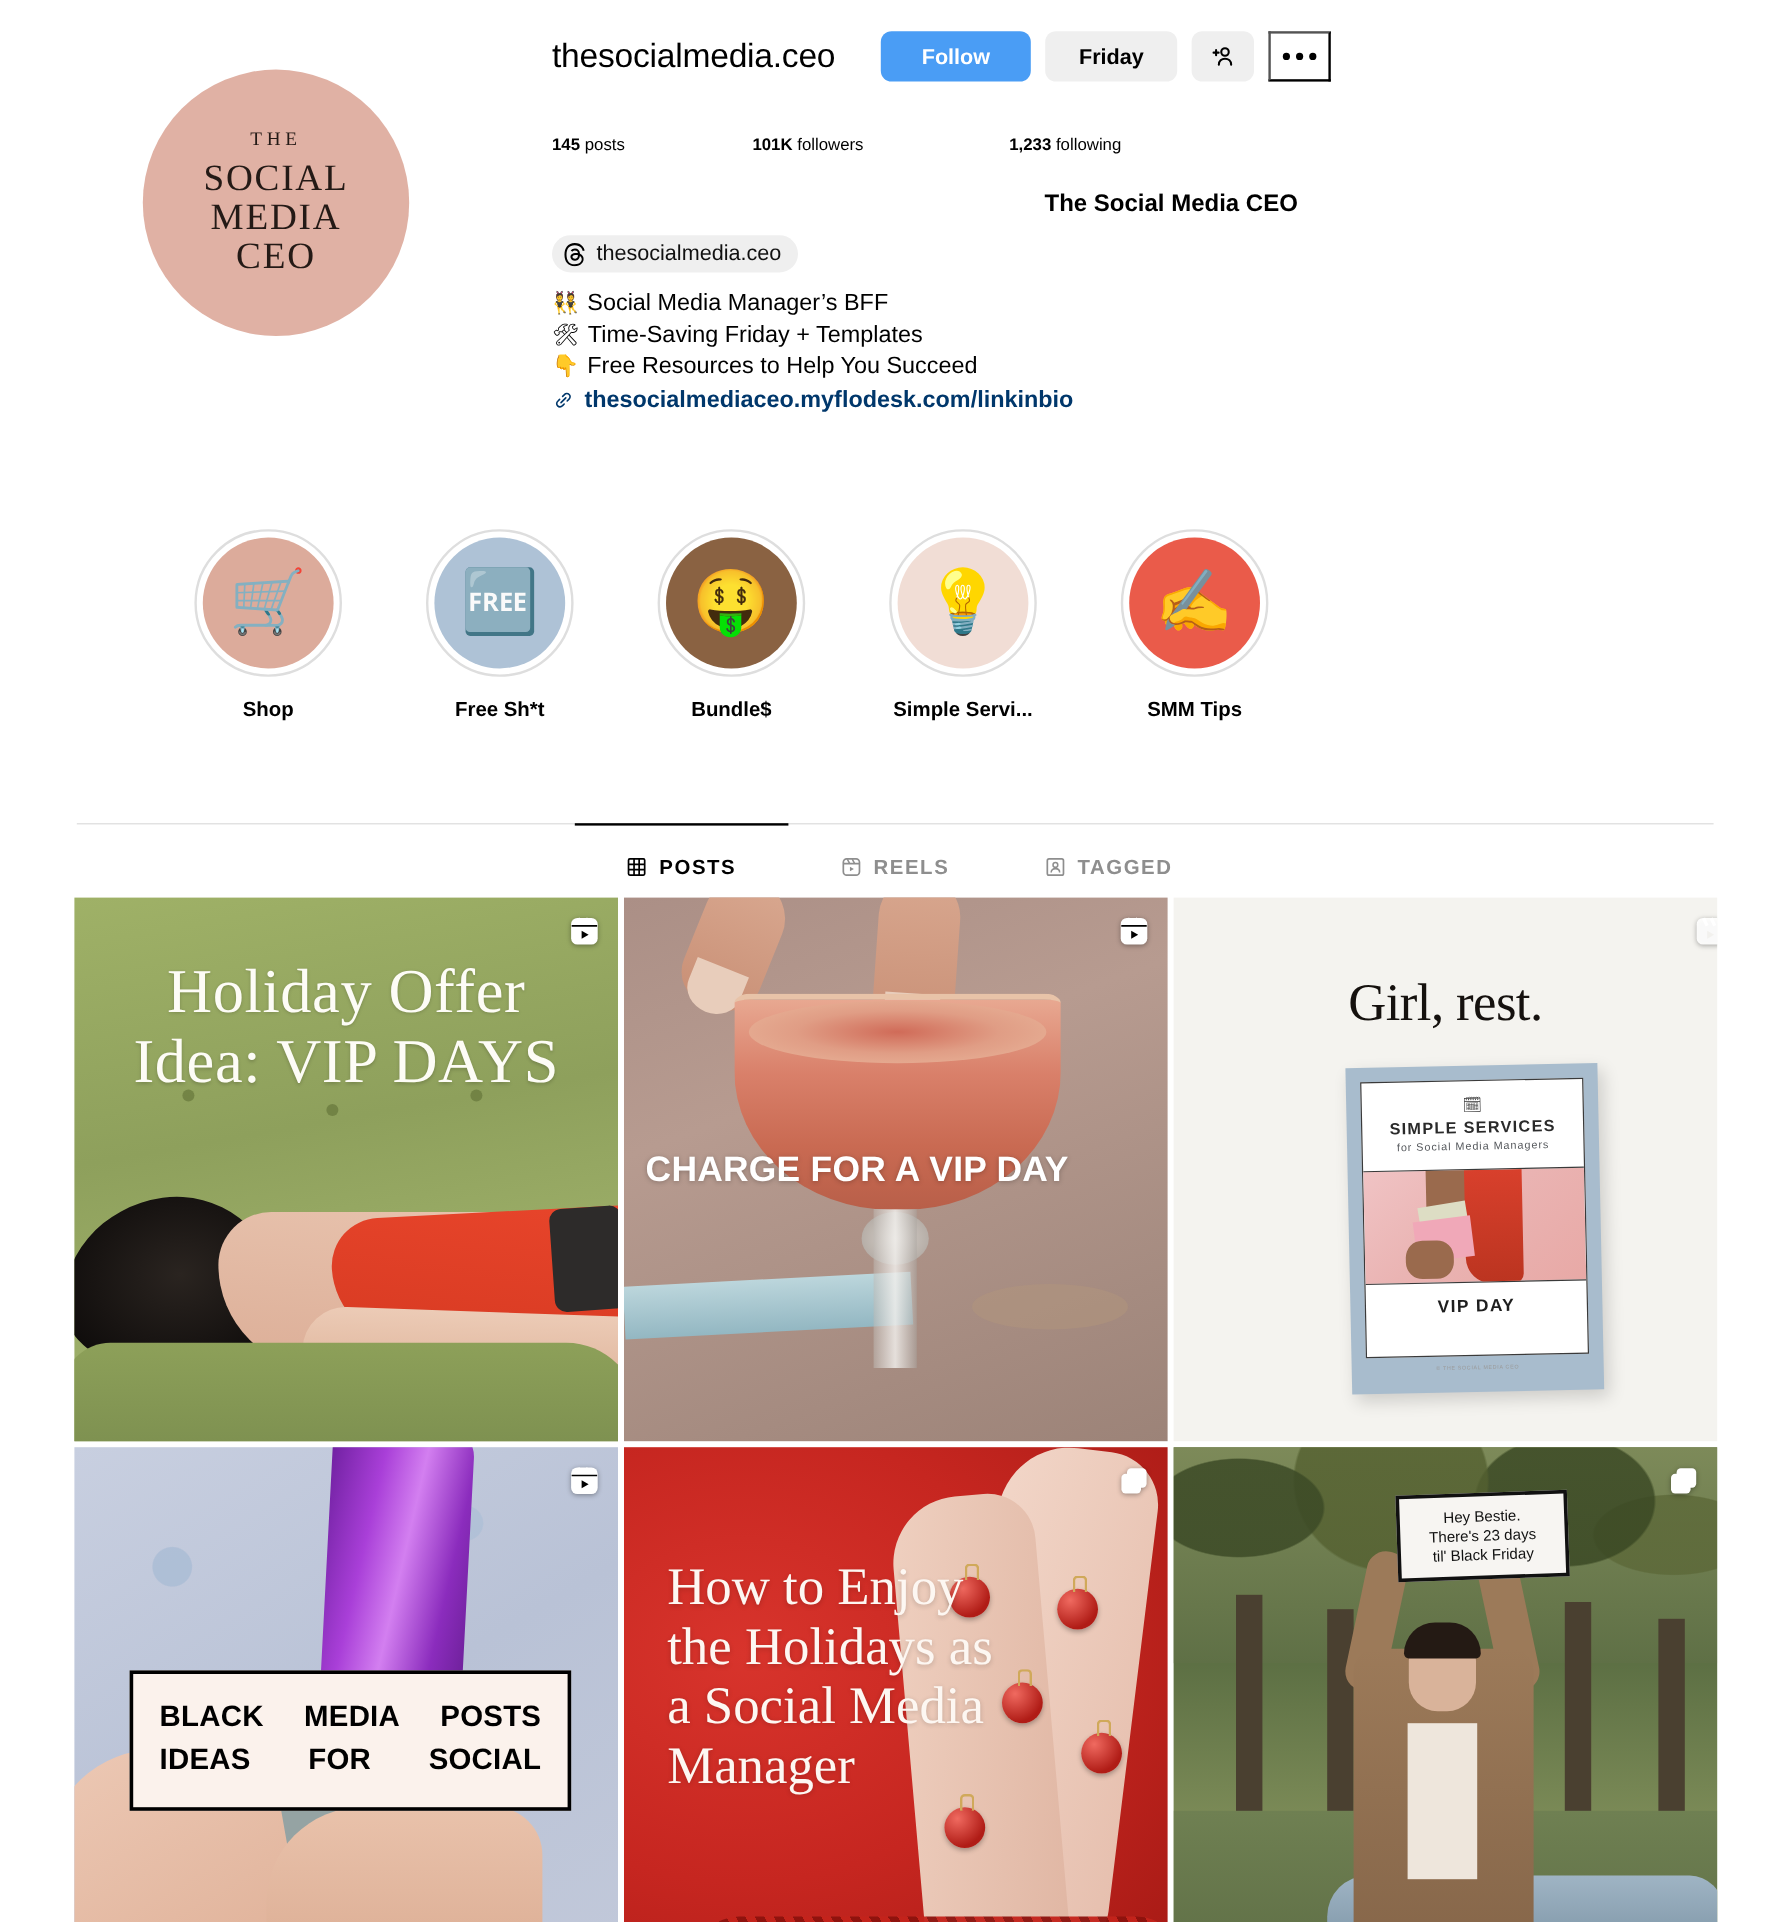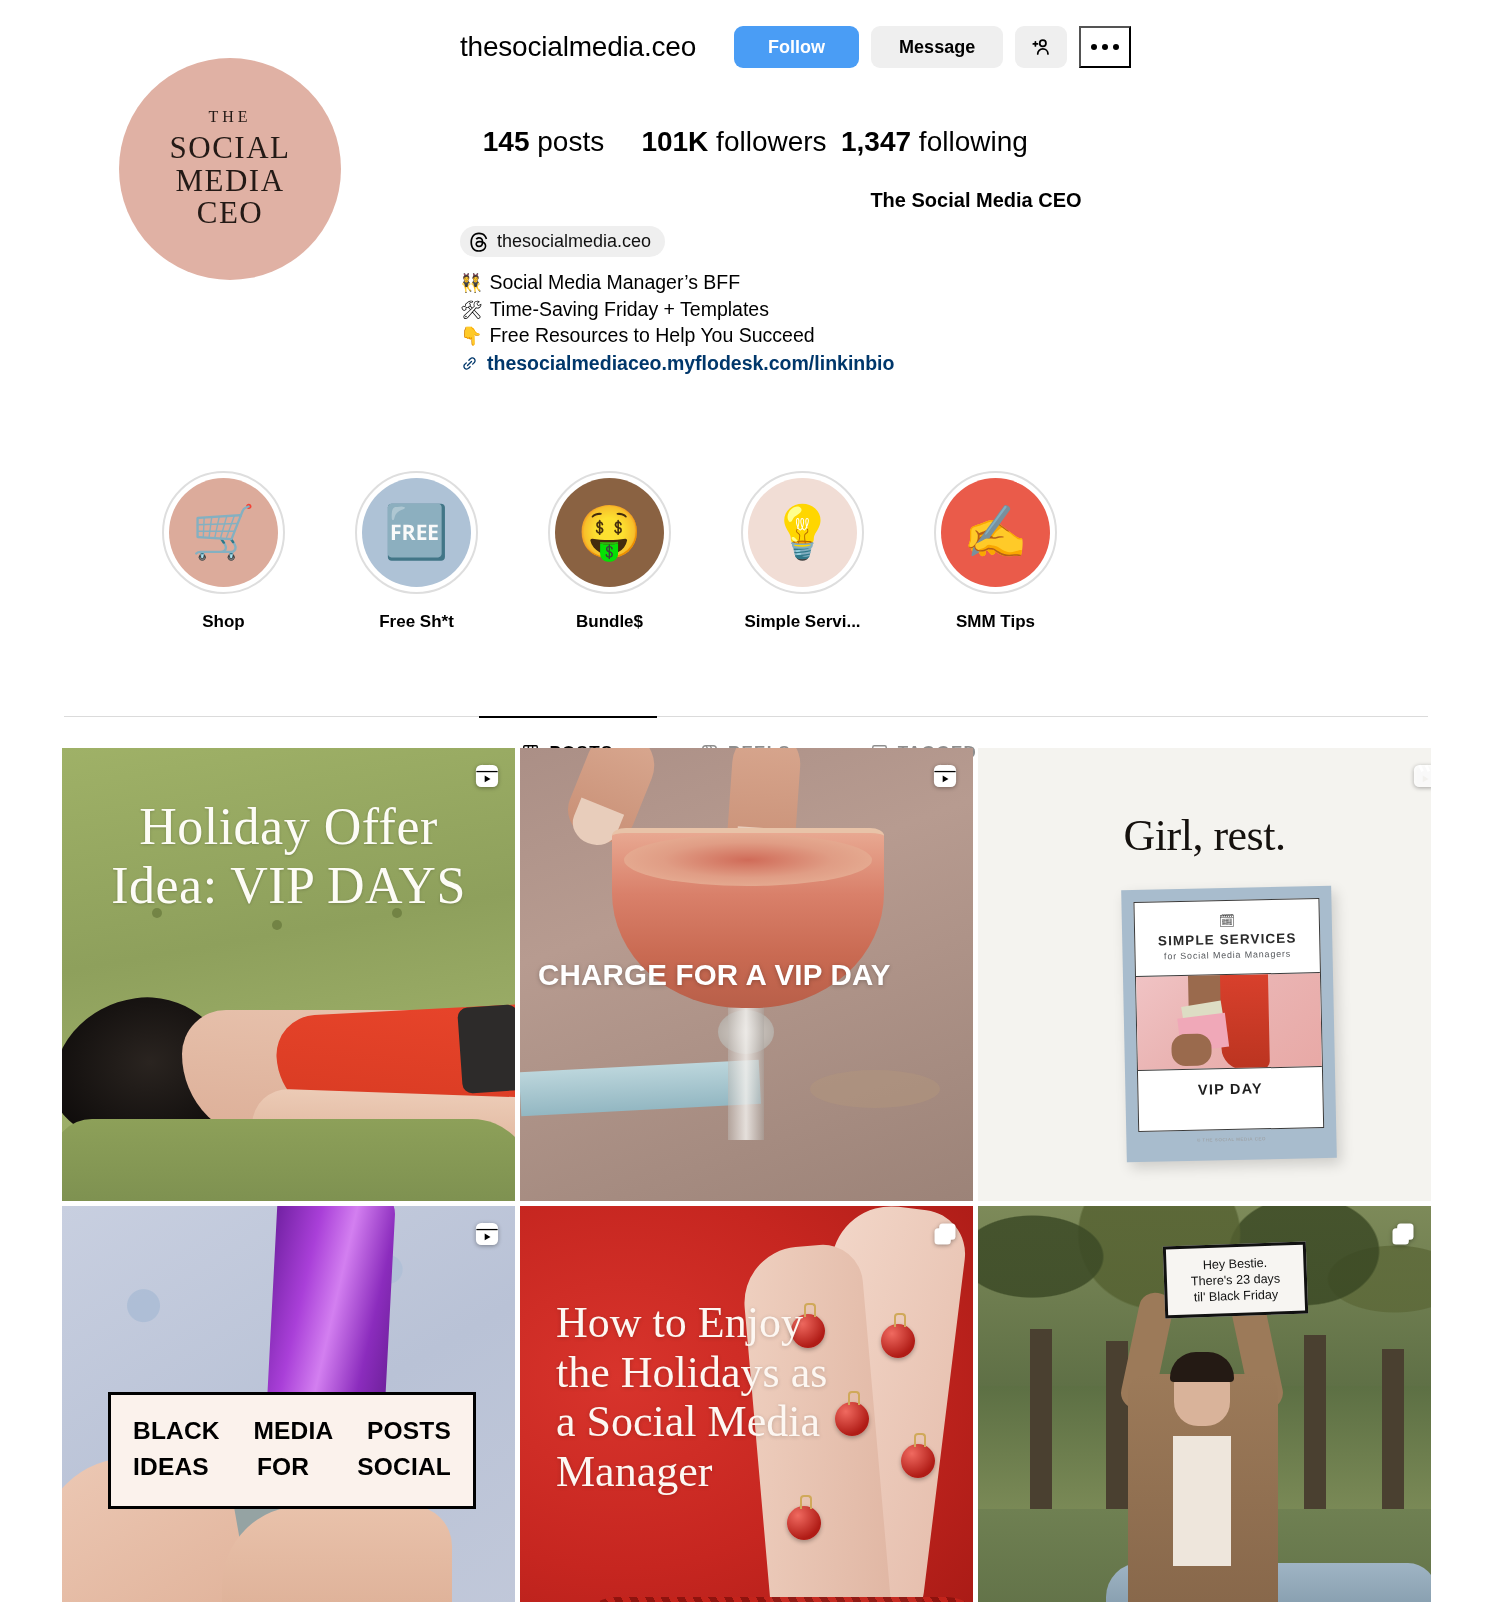--- a/index.html
+++ b/index.html
@@ -42,21 +42,21 @@
   .btn-icon {
     background: #efefef; width: 52px; height: 42px;
     display: flex; align-items: center; justify-content: center;
   }
   .btn-more {
     background: transparent; width: 52px; height: 42px;
     display: flex; align-items: center; justify-content: center; gap: 5px;
   }
   .btn-more i { width: 6px; height: 6px; border-radius: 50%; background: #000; display: block; }
 
-  .stats { display: flex; margin-top: 56px; font-size: 28px; text-align: center; }
+  .stats { display: flex; margin-top: 42px; font-size: 14px; }
   .stat { margin-right: 0; }
   .stat:nth-child(1) { width: 167px; }
   .stat:nth-child(2) { width: 214px; }
   .stat b { font-weight: bold; }
   .stat span { font-weight: 400; }
 
   .fullname { margin-top: 31px; font-size: 20px; font-weight: bold; text-align: center; }
 
   .threads-pill {
     display: inline-flex; align-items: center; gap: 7px;
@@ -327,21 +327,21 @@
         <div class="a-big">MEDIA</div>
         <div class="a-big">CEO</div>
       </div>
     </div>
 
     <div class="info-col">
 
       <div class="id-row">
         <div class="username">thesocialmedia.ceo</div>
         <button class="btn btn-follow">Follow</button>
-        <button class="btn btn-message">Message</button>
+        <button class="btn btn-message">Friday</button>
         <button class="btn btn-icon">
           <svg width="22" height="22" viewBox="0 0 24 24">
             <circle cx="14" cy="8" r="3.4" fill="none" stroke="#000" stroke-width="1.9"></circle>
             <path d="M8.4 19.5c0-3.2 2.5-5.4 5.6-5.4s5.6 2.2 5.6 5.4" fill="none" stroke="#000" stroke-width="1.9" stroke-linecap="round"></path>
             <path d="M3.6 8.6h4.6M5.9 6.3v4.6" stroke="#000" stroke-width="1.9" stroke-linecap="round"></path>
           </svg>
         </button>
         <button class="btn-more">
           <i></i>
           <i></i>
@@ -352,21 +352,21 @@
       <div class="stats">
         <div class="stat">
           <b>145</b>
           <span>posts</span>
         </div>
         <div class="stat">
           <b>101K</b>
           <span>followers</span>
         </div>
         <div class="stat">
-          <b>1,347</b>
+          <b>1,233</b>
           <span>following</span>
         </div>
       </div>
 
       <div class="fullname">The Social Media CEO</div>
 
       <div class="threads-pill">
         <svg width="20" height="20" viewBox="0 0 24 24">
           <path d="M16.3 11.4c-.1-.05-.2-.1-.3-.14-.18-3.3-1.98-5.2-5-5.22h-.04c-1.8 0-3.3.77-4.22 2.17l1.66 1.14c.69-1.04 1.76-1.26 2.56-1.26h.03c1 .01 1.75.3 2.23.86.35.41.58 1 .7 1.73a12.6 12.6 0 0 0-2.85-.14c-2.87.17-4.72 1.84-4.6 4.17.07 1.18.65 2.2 1.65 2.86.84.56 1.93.83 3.06.77 1.5-.08 2.67-.65 3.49-1.69.62-.79 1.01-1.81 1.19-3.1.72.44 1.25 1.01 1.55 1.7.5 1.18.53 3.11-1.05 4.69-1.39 1.38-3.05 1.98-5.57 2-2.79-.02-4.9-.92-6.28-2.66C3.21 17.62 2.54 15.3 2.5 12.3c.04-3 .71-5.32 1.99-6.88C5.87 3.68 7.98 2.78 10.77 2.76c2.81.02 4.96.93 6.39 2.68.7.86 1.23 1.94 1.58 3.2l1.94-.52c-.42-1.55-1.09-2.89-2-4-1.83-2.25-4.5-3.4-7.92-3.42h-.01c-3.41.02-6.06 1.18-7.85 3.44C1.3 6.2.5 8.9.47 12.29v.02c.03 3.39.83 6.09 2.4 8.03 1.79 2.26 4.44 3.42 7.85 3.44h.01c3.03-.02 5.17-.81 6.93-2.57 2.3-2.3 2.23-5.17 1.47-6.94-.54-1.26-1.58-2.29-2.98-2.87zm-5.17 4.91c-1.25.07-2.55-.49-2.61-1.67-.05-.87.62-1.85 2.69-1.97.24-.01.47-.02.7-.02.75 0 1.45.07 2.09.21-.24 2.98-1.64 3.4-2.87 3.45z" fill="#000"></path>
         </svg>

